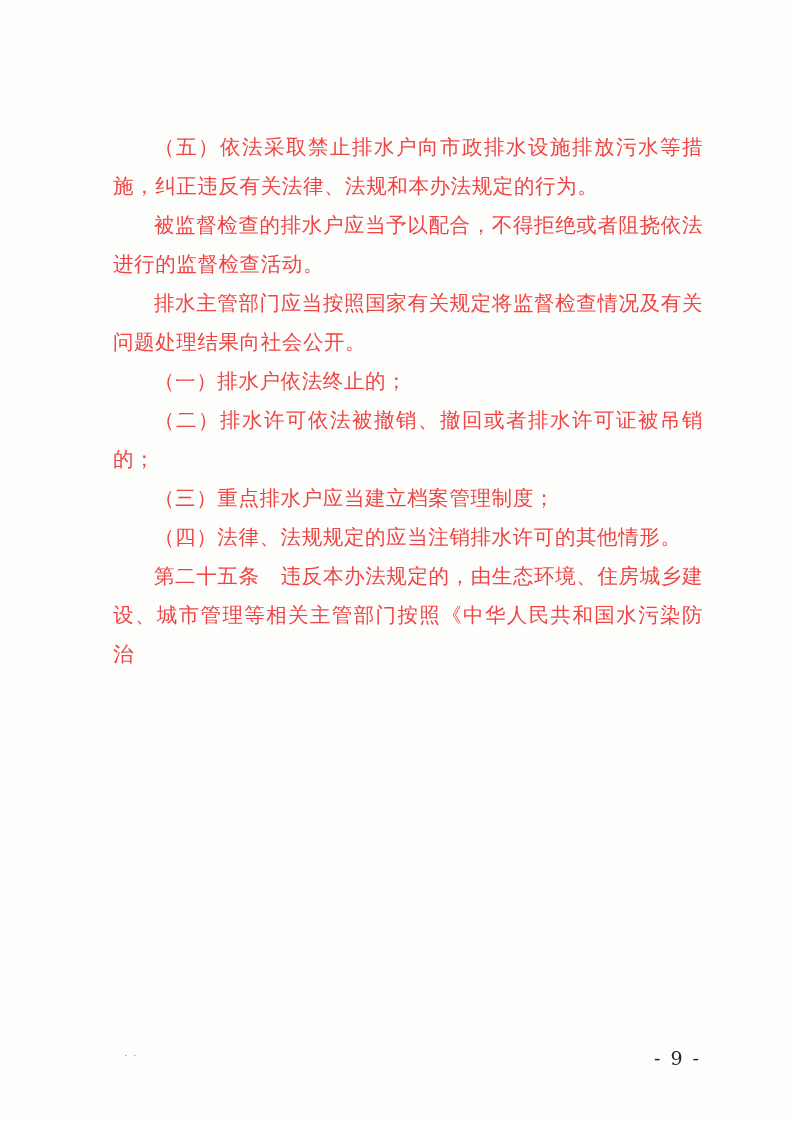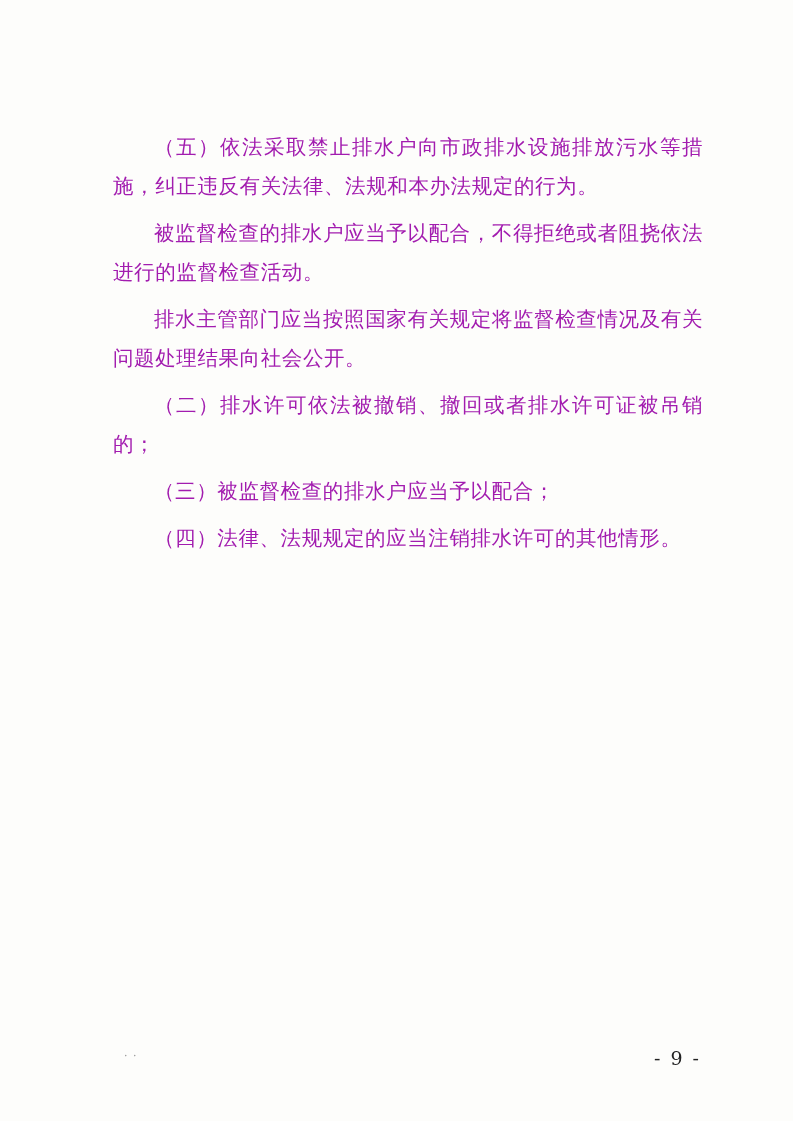--- a/index.html
+++ b/index.html
@@ -22,21 +22,21 @@
   }
   .content {
     position: absolute;
     left: 113px;
     top: 128px;
     width: 590px;
   }
   .para {
     font-size: 20.5px;
     line-height: 39px;
-    color: #a21caf;
+    color: #ef4444;
     text-align: justify;
     text-justify: inter-ideograph;
     letter-spacing: 0.6px;
     margin: 0 0 0 0;
     text-indent: 2em;
     font-family: "DejaVu Serif", "Liberation Serif", serif;
   }
   .footer {
     position: absolute;
     left: 0;
@@ -55,33 +55,35 @@
   }
   .mark {
     position: absolute;
     left: 124px;
     bottom: 6px;
     font-size: 11px;
     color: #9a9a9a;
     letter-spacing: 1px;
   }
   .para + .para {
-    margin-top: 8px;
+    margin-top: 0px;
   }
 </style>
 </head>
 <body>
 
 <div class="page">
   <div class="content">
     <p class="para">（五）依法采取禁止排水户向市政排水设施排放污水等措施，纠正违反有关法律、法规和本办法规定的行为。</p>
     <p class="para">被监督检查的排水户应当予以配合，不得拒绝或者阻挠依法进行的监督检查活动。</p>
     <p class="para">排水主管部门应当按照国家有关规定将监督检查情况及有关问题处理结果向社会公开。</p>
+    <p class="para">（一）排水户依法终止的；</p>
     <p class="para">（二）排水许可依法被撤销、撤回或者排水许可证被吊销的；</p>
-    <p class="para">（三）被监督检查的排水户应当予以配合；</p>
+    <p class="para">（三）重点排水户应当建立档案管理制度；</p>
     <p class="para">（四）法律、法规规定的应当注销排水许可的其他情形。</p>
+    <p class="para">第二十五条　违反本办法规定的，由生态环境、住房城乡建设、城市管理等相关主管部门按照《中华人民共和国水污染防治</p>
   </div>
 
   <div class="footer">
     <span class="mark">· ·</span>
     <span class="page-number">- 9 -</span>
   </div>
 </div>
 
 </body></html>

